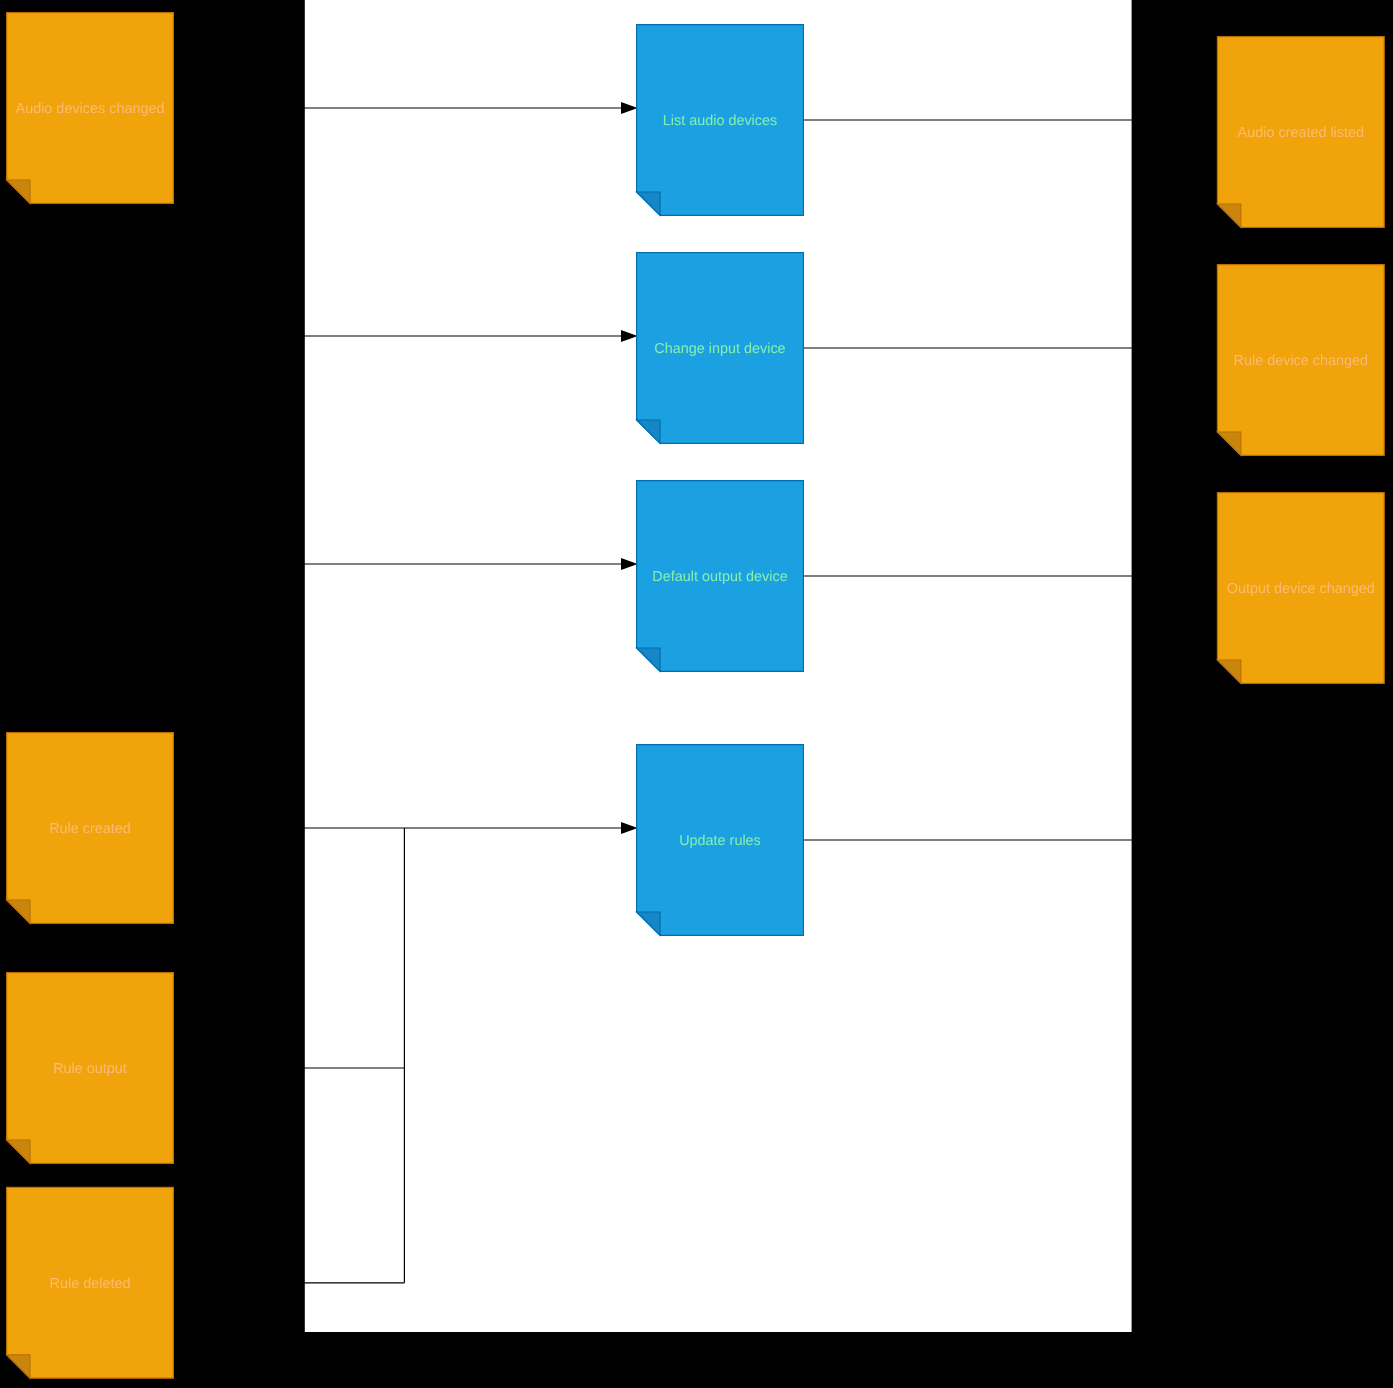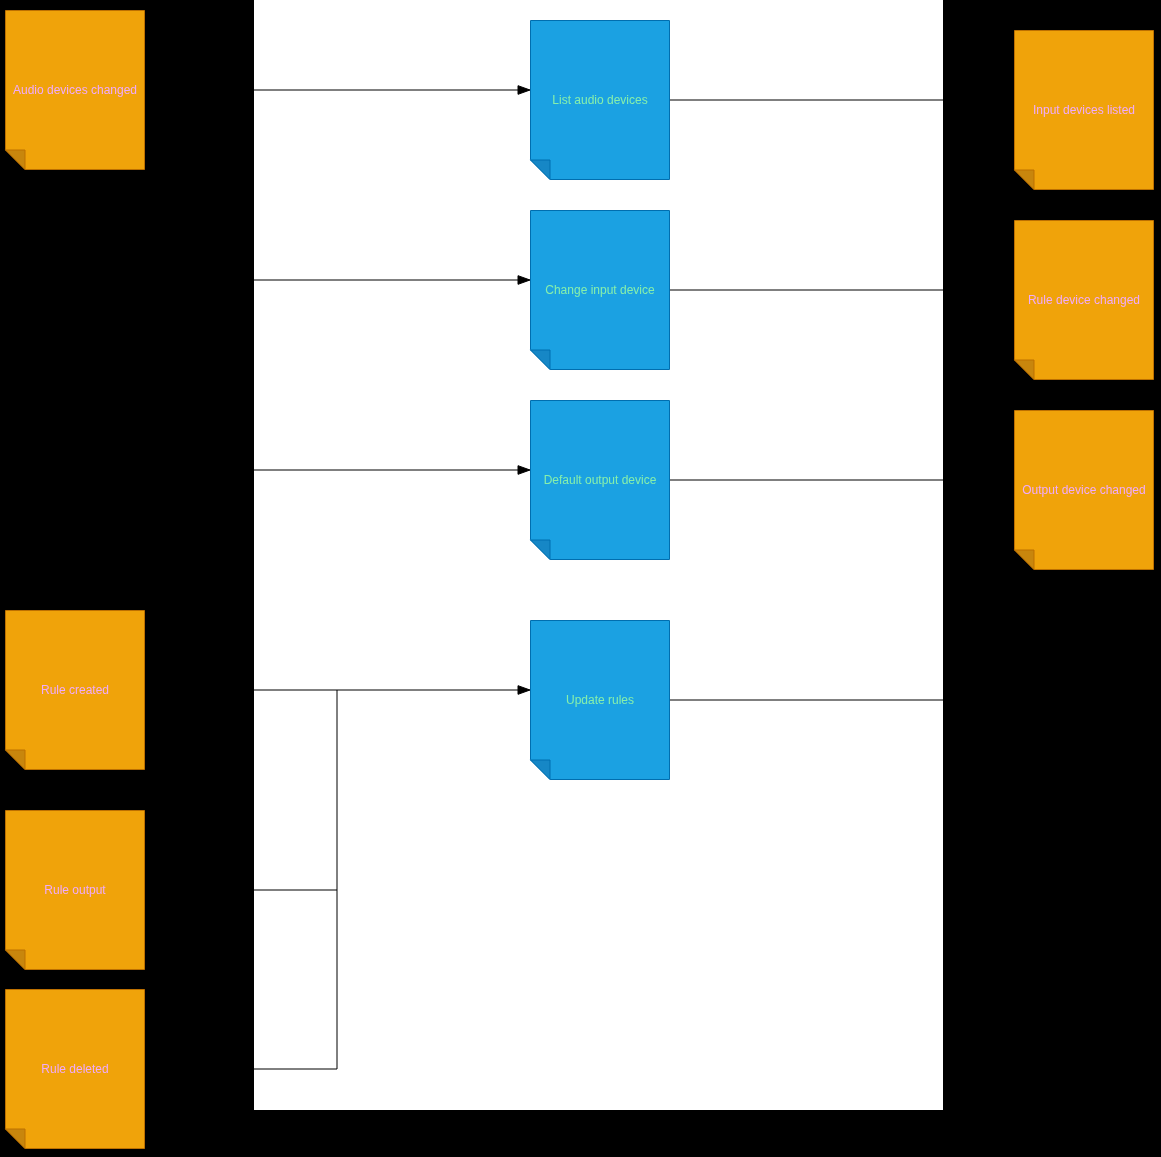--- a/index.html
+++ b/index.html
@@ -17,21 +17,21 @@
   .note-shape{position:absolute;left:0;top:0;overflow:visible;}
   .event .body{fill:#F0A30A;stroke:#BD7000;stroke-width:1;}
   .event .fold{fill:#C8860D;stroke:#BD7000;stroke-width:1;}
   .action .body{fill:#1BA1E2;stroke:#006EAF;stroke-width:1;}
   .action .fold{fill:#1687C6;stroke:#006EAF;stroke-width:1;}
   .note-label{
     position:absolute;left:0;top:0;width:140px;height:160px;
     display:flex;align-items:center;justify-content:center;
     text-align:center;font-size:12px;line-height:1.25;padding:0 5px;box-sizing:border-box;
   }
-  .event .note-label{color:#f0abfc;}
+  .event .note-label{color:#fdba74;}
   .action .note-label{color:#86efac;}
 </style>
 </head>
 <body>
 
 <div class="canvas">
 
   <div class="panel"></div>
 
   <svg class="connectors" viewBox="0 0 1161 1157" xmlns="http://www.w3.org/2000/svg">
@@ -111,21 +111,21 @@
       <polygon class="fold" points="0.5,140 20,140 20,159.5"></polygon>
     </svg>
     <div class="note-label">Update rules</div>
   </div>
 
   <div class="note event" style="left:1014px;top:30px">
     <svg class="note-shape" width="140" height="160" viewBox="0 0 140 160">
       <polygon class="body" points="0.5,139.8 0.5,0.5 139.5,0.5 139.5,159.5 20.2,159.5"></polygon>
       <polygon class="fold" points="0.5,140 20,140 20,159.5"></polygon>
     </svg>
-    <div class="note-label">Input devices listed</div>
+    <div class="note-label">Audio created listed</div>
   </div>
   <div class="note event" style="left:1014px;top:220px">
     <svg class="note-shape" width="140" height="160" viewBox="0 0 140 160">
       <polygon class="body" points="0.5,139.8 0.5,0.5 139.5,0.5 139.5,159.5 20.2,159.5"></polygon>
       <polygon class="fold" points="0.5,140 20,140 20,159.5"></polygon>
     </svg>
     <div class="note-label">Rule device changed</div>
   </div>
   <div class="note event" style="left:1014px;top:410px">
     <svg class="note-shape" width="140" height="160" viewBox="0 0 140 160">

